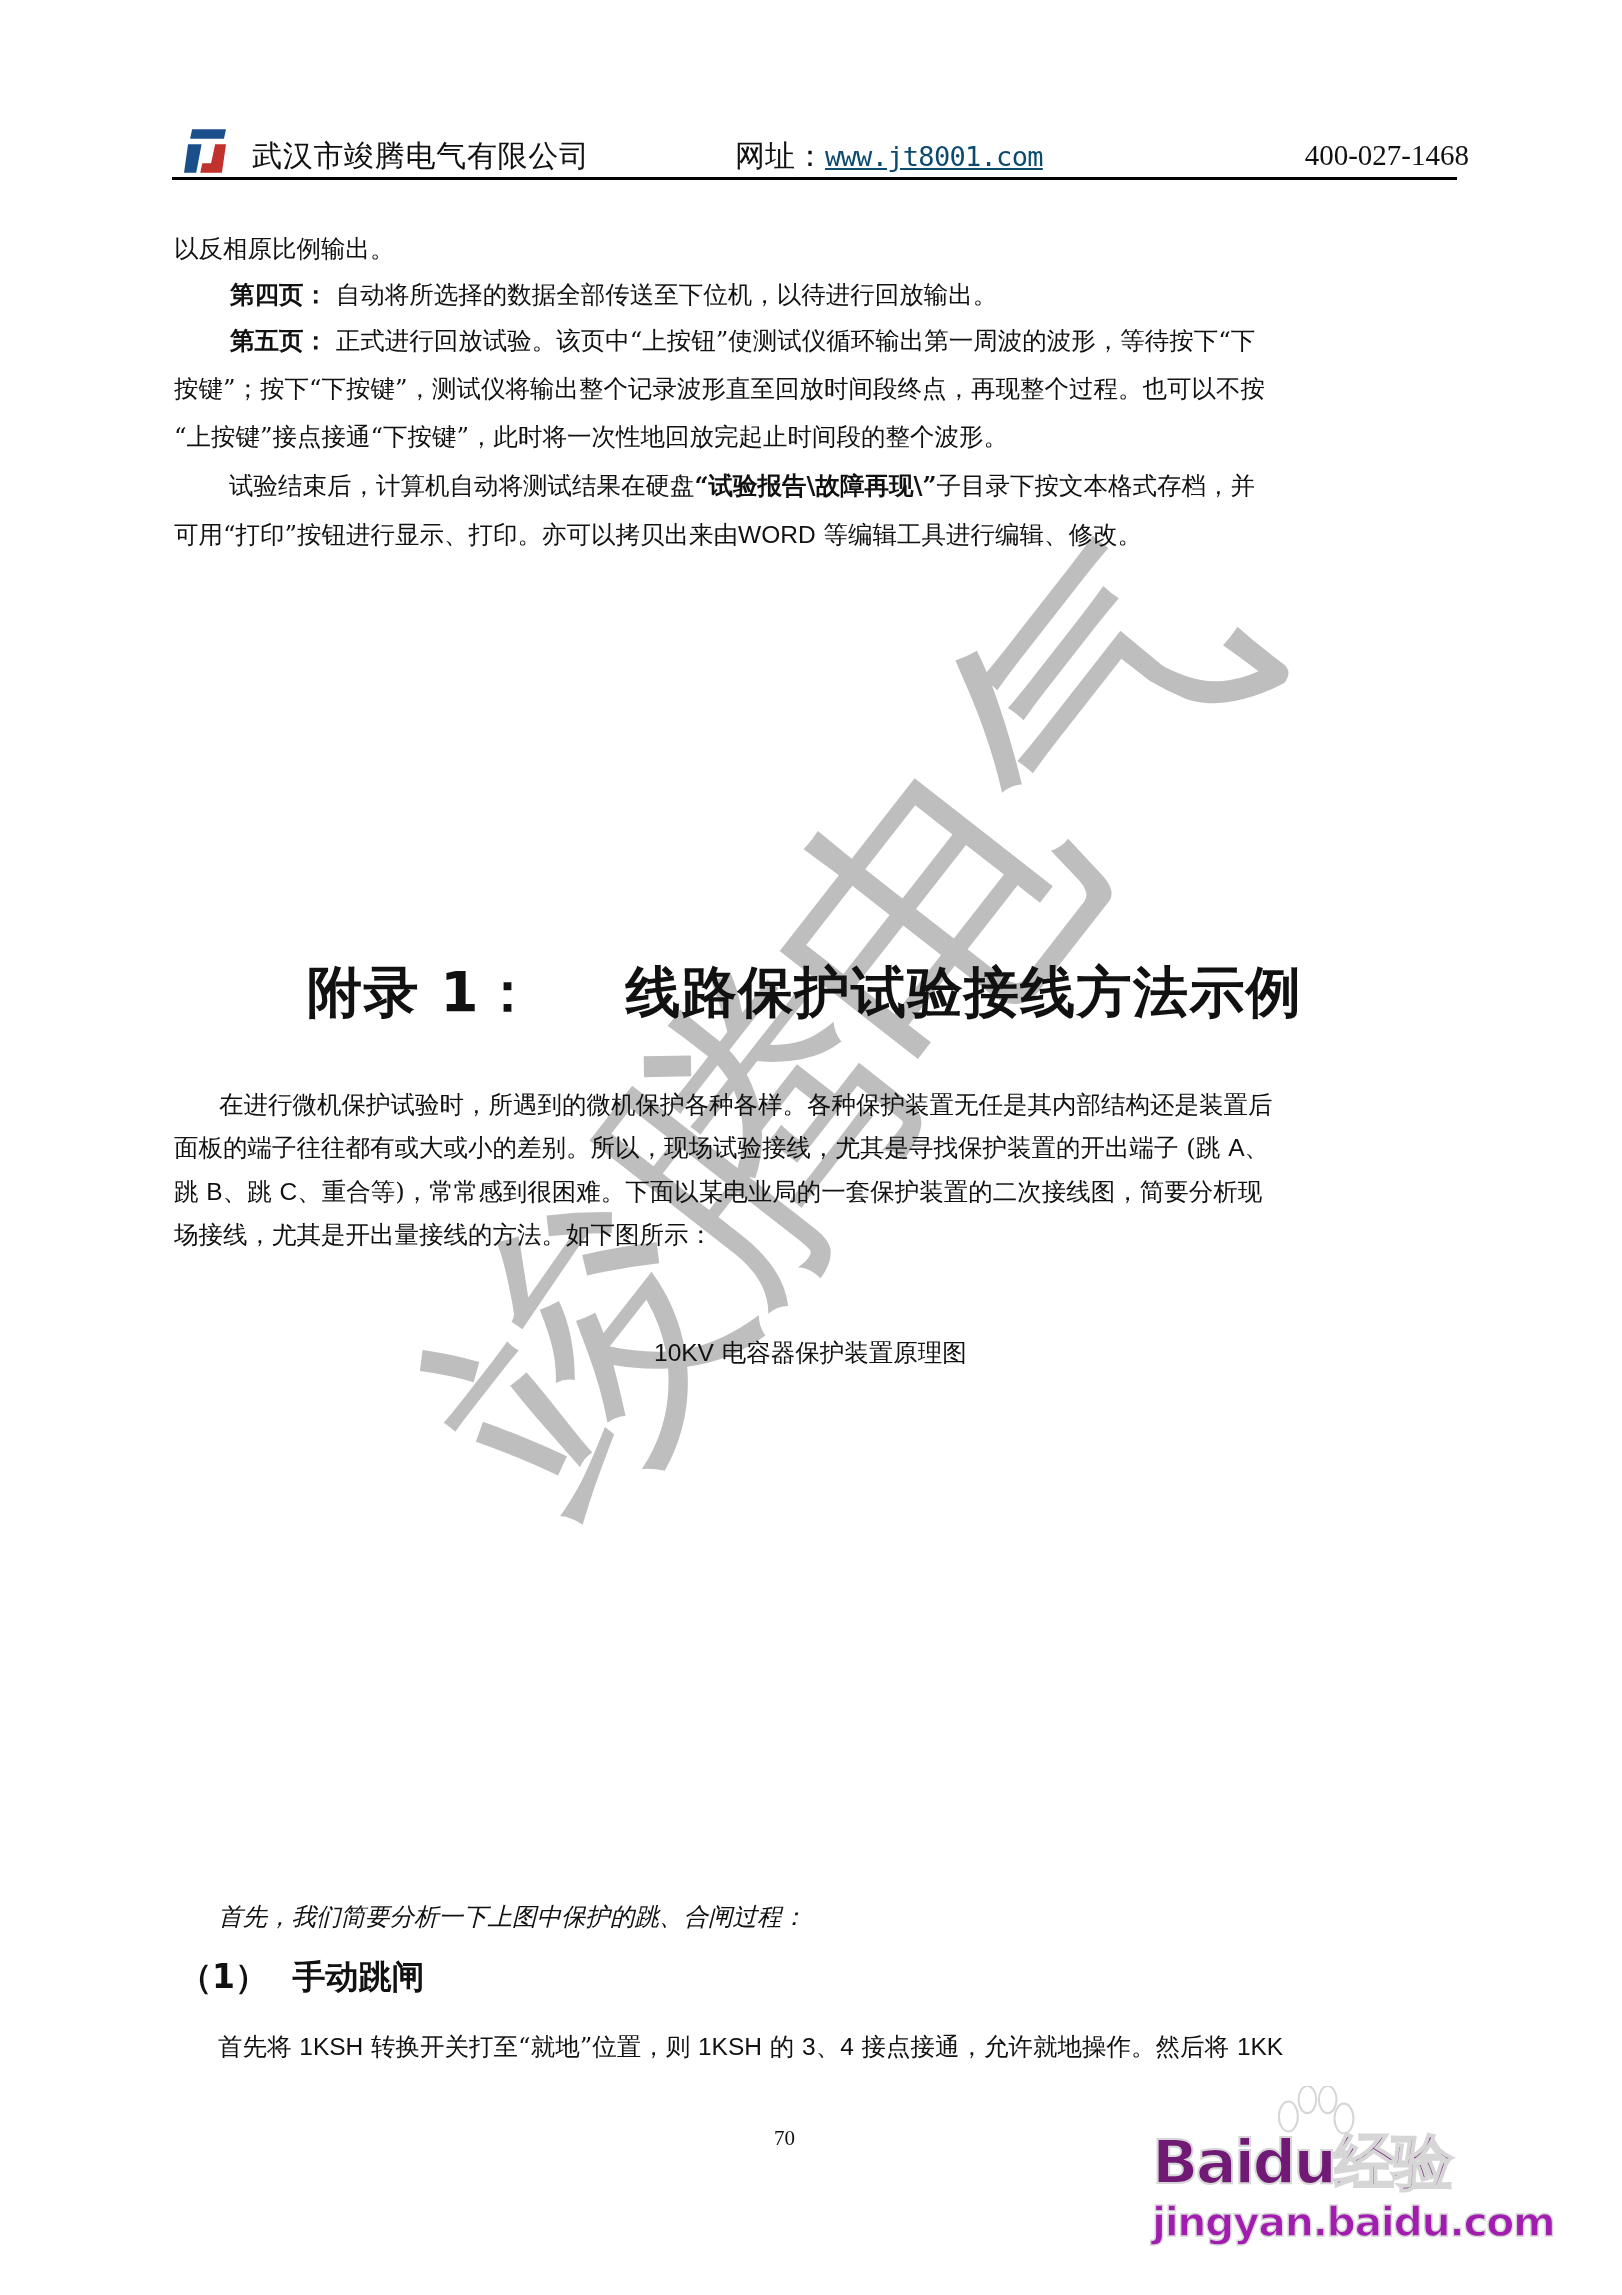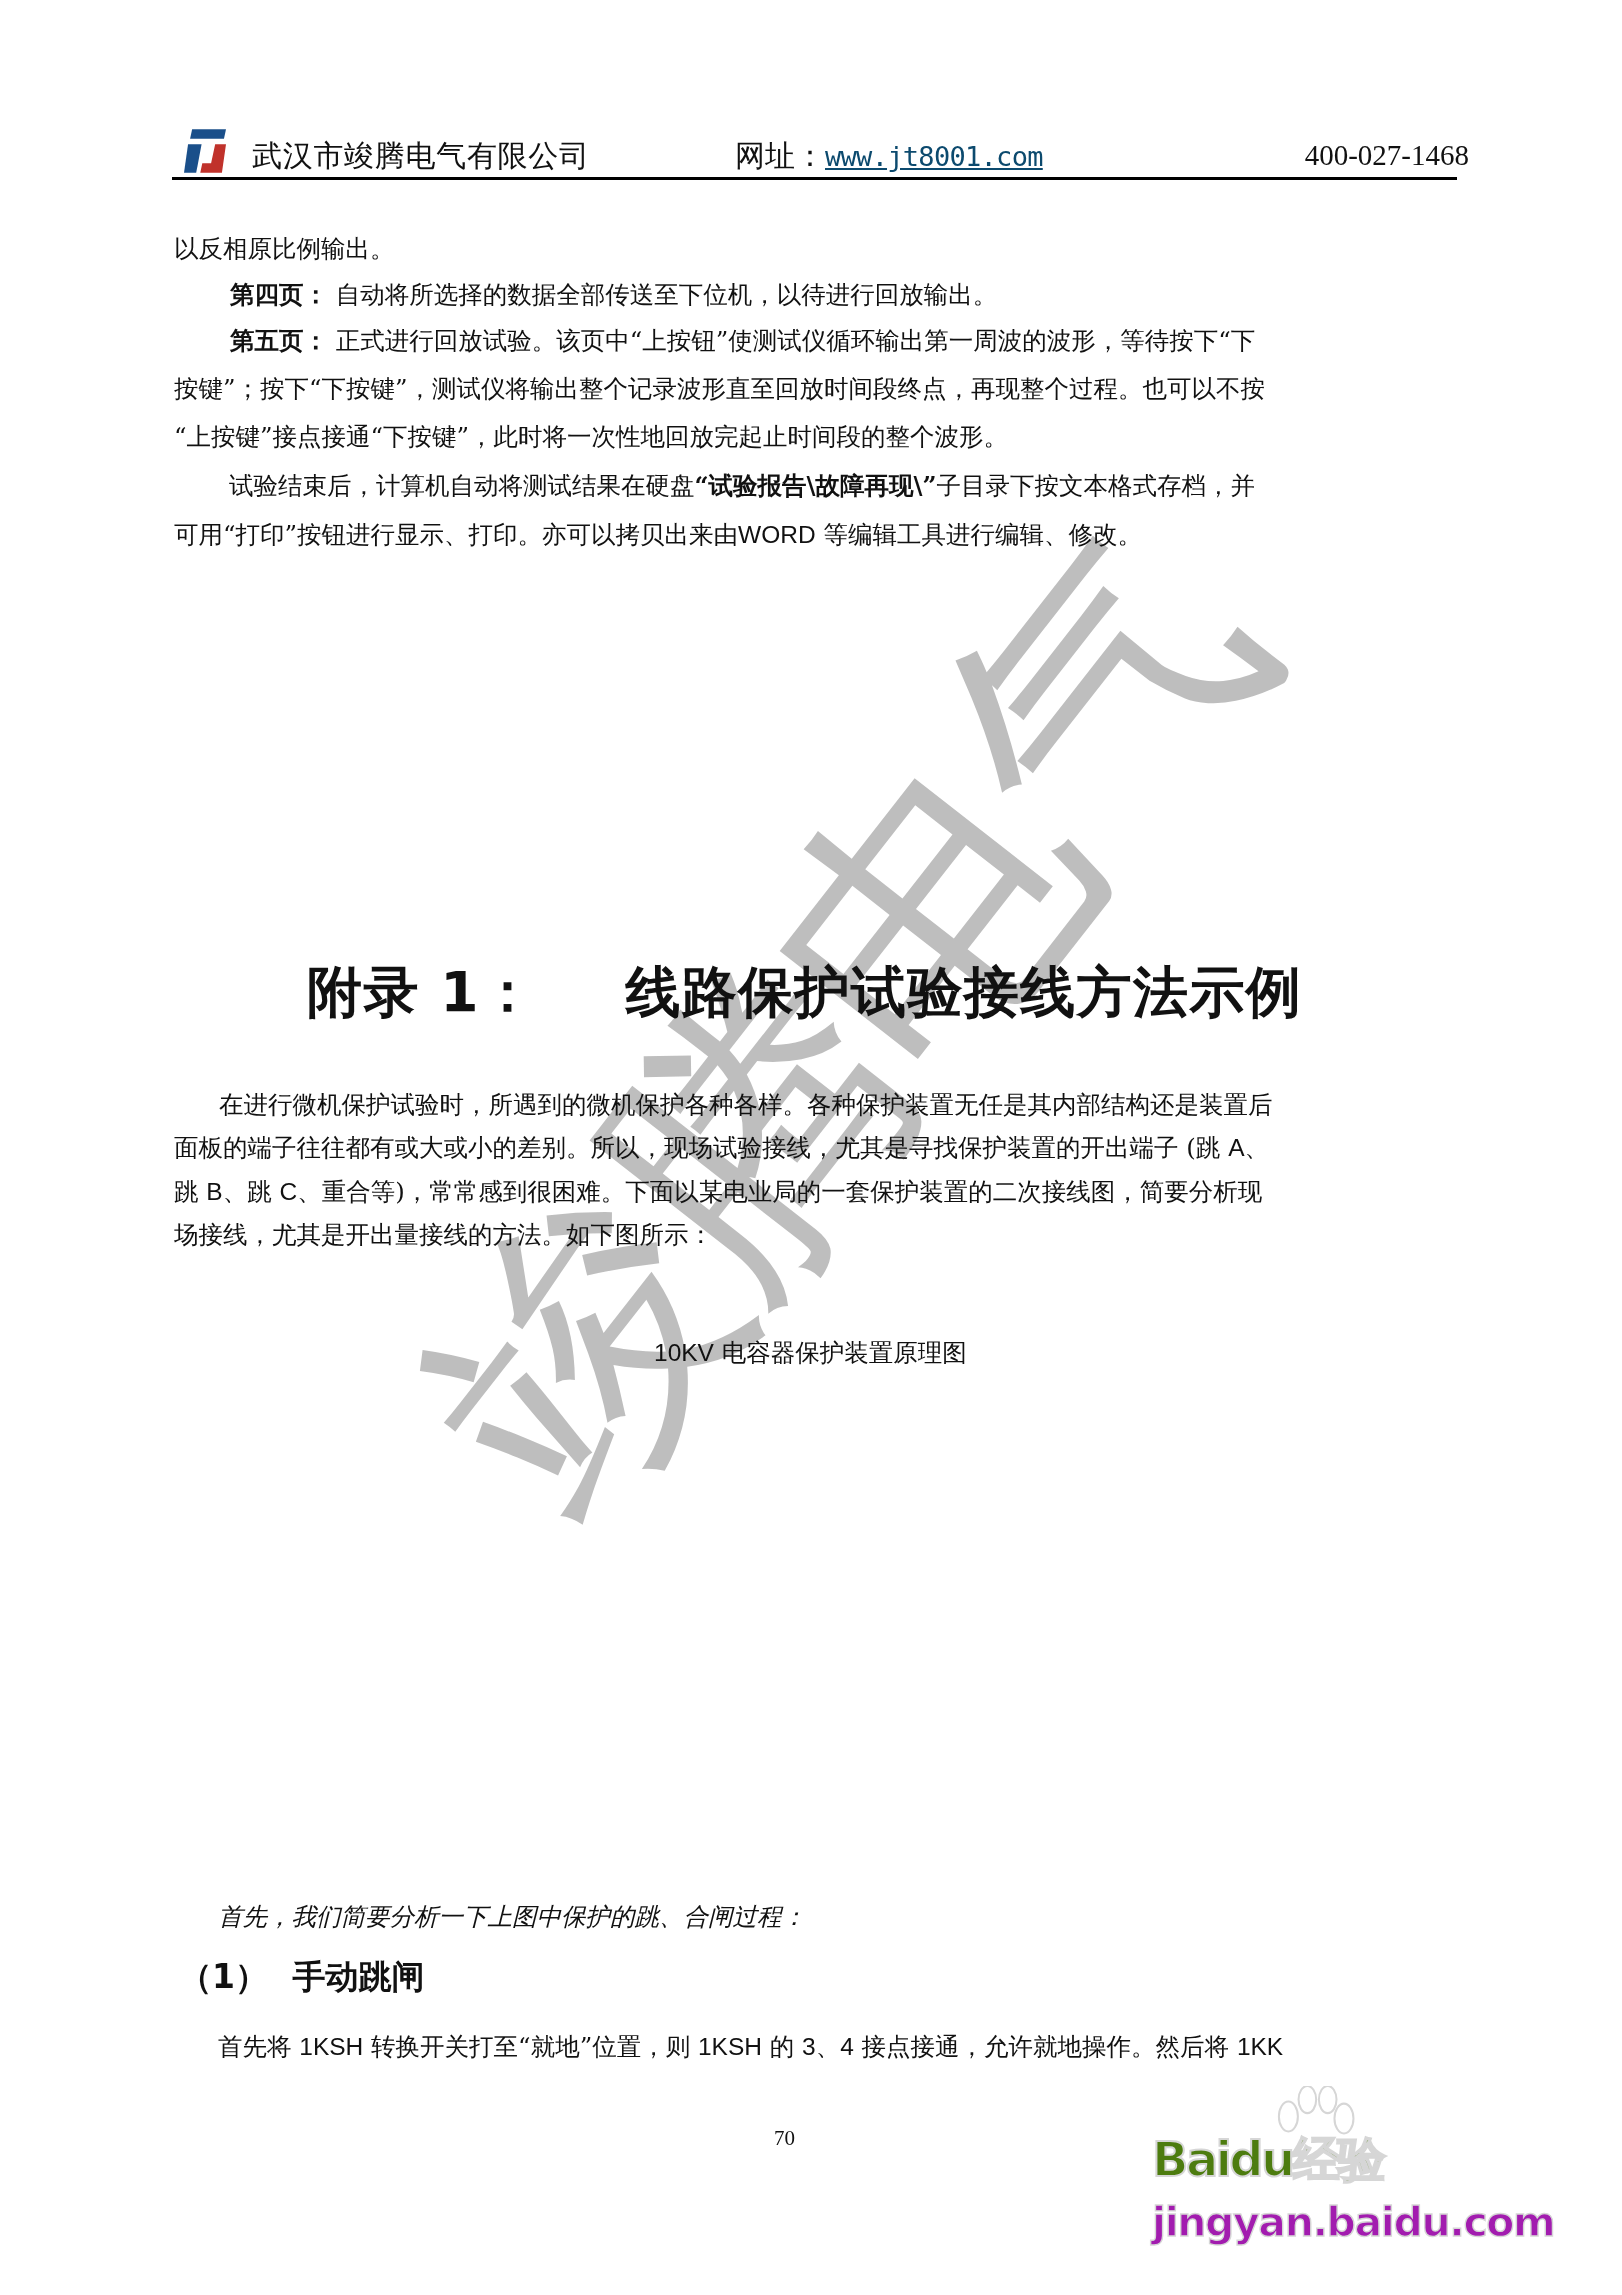--- a/index.html
+++ b/index.html
@@ -35,21 +35,21 @@
   .page-num { position: absolute; left: 774px; top: 2125px; font-size: 21px; line-height: 27px; font-family: "Liberation Serif", serif; }
 
   
   .watermark { position: absolute; left: 0; top: 0; width: 1623px; height: 2295px; pointer-events: none; z-index: 1; }
   .wm-text { position: absolute; left: 286px; top: 832px; font-size: 293px; color: #b9b9b9; opacity: 0.92; white-space: nowrap;
              transform: rotate(-52deg); transform-origin: 50% 50%; font-family: "DejaVu Serif", serif; font-weight: 300; letter-spacing: -13.6px; }
   .content { position: absolute; left: 0; top: 0; width: 100%; height: 100%; z-index: 2; }
 
   
   .baidu { position: absolute; left: 1152px; top: 2086px; width: 382px; height: 170px; z-index: 3; }
-  .baidu-main { position: absolute; left: 0; top: 42px; font-size: 48px; font-weight: bold; color: #4d7c0f;
+  .baidu-main { position: absolute; left: 0; top: 36px; font-size: 61px; font-weight: bold; color: #701a75;
                 -webkit-text-stroke: 2px #d6d6d6; font-family: "DejaVu Sans", sans-serif; white-space: nowrap; letter-spacing: -2.7px; }
   .baidu-sub { position: absolute; left: 0; top: 112px; font-size: 41px; font-weight: bold; color: #a21caf;
                -webkit-text-stroke: 1.4px #d6d6d6; font-family: "DejaVu Sans", sans-serif; white-space: nowrap; letter-spacing: -1.4px; }
 </style>
 </head>
 <body>
 
 <div class="page">
 
   <div class="watermark">

